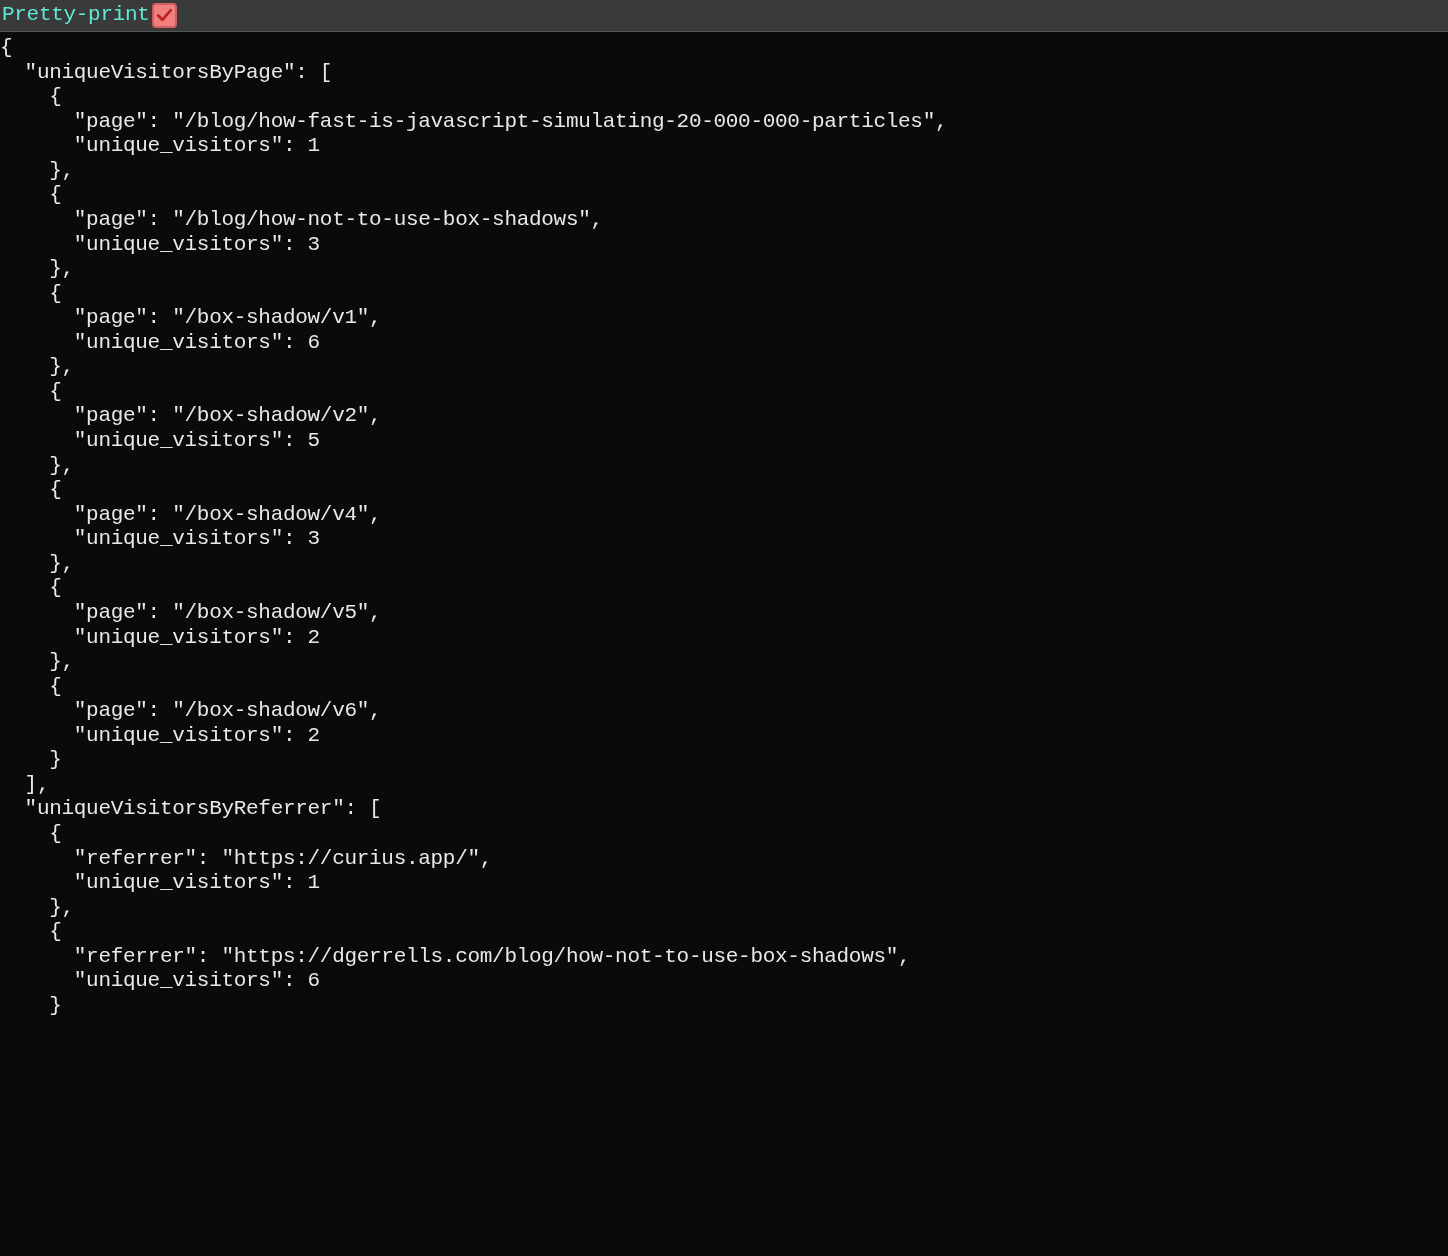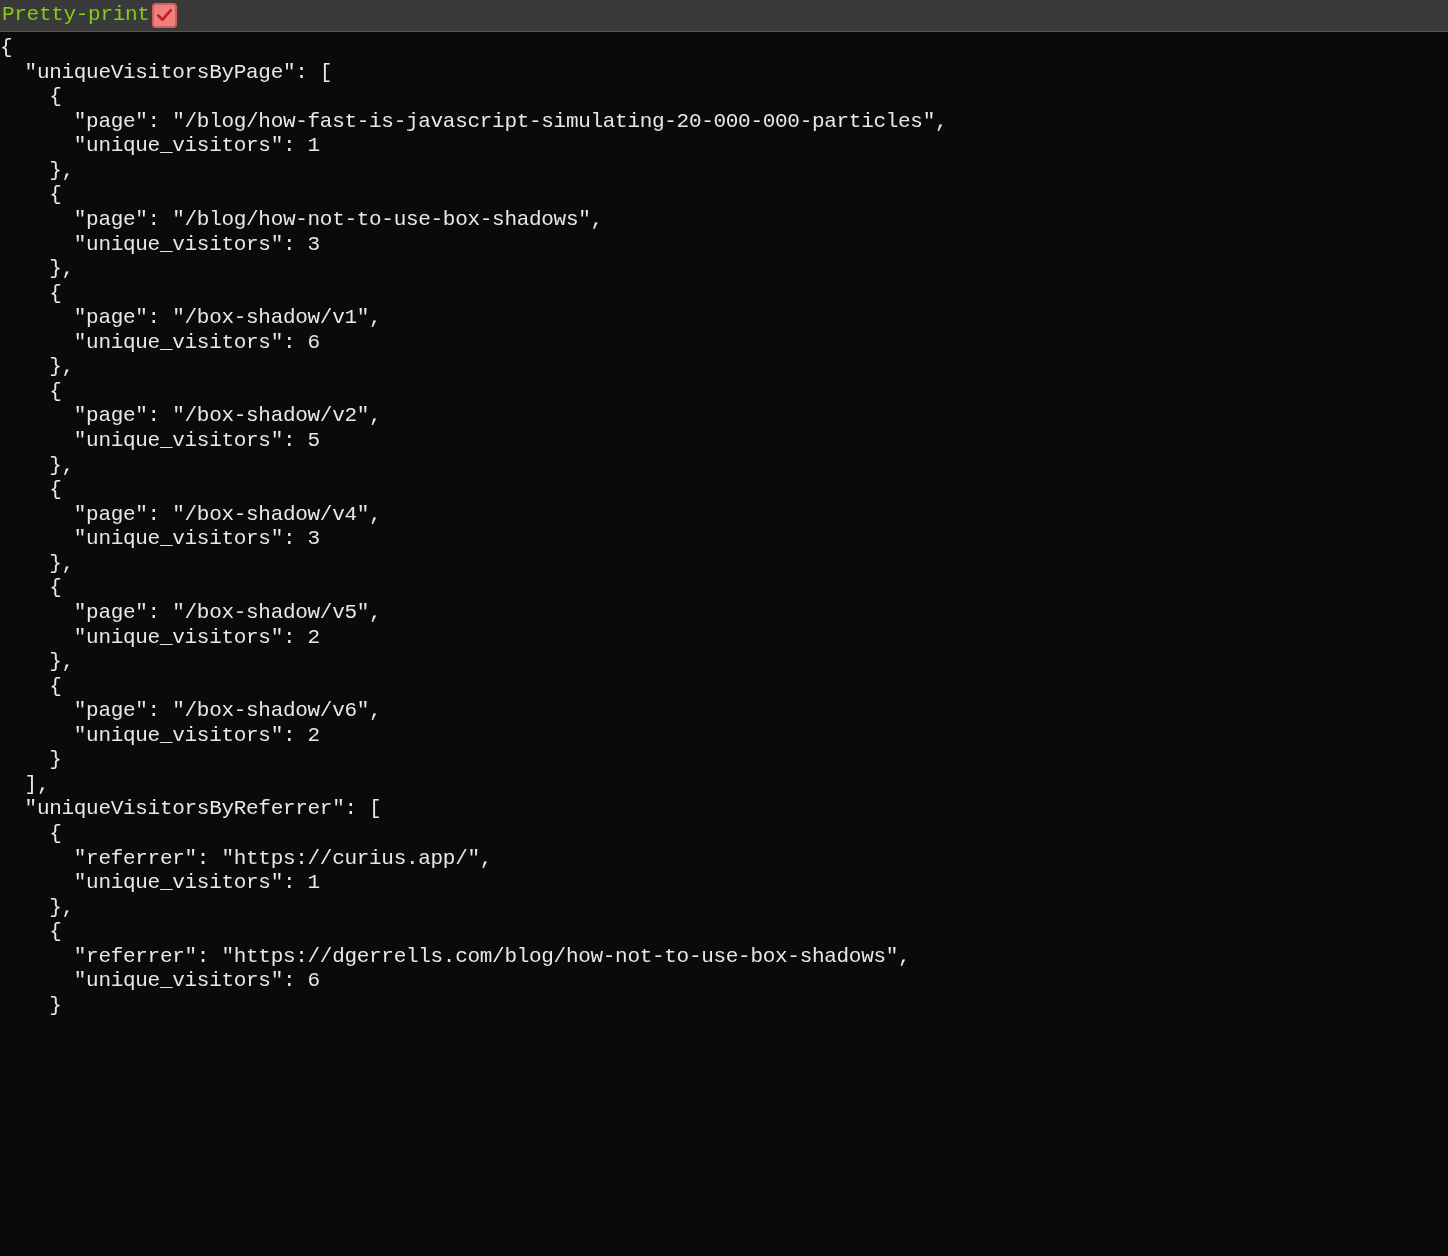--- a/index.html
+++ b/index.html
@@ -20,21 +20,21 @@
     }
     .header {
       background: #3a3a3a;
       height: 32px;
       display: flex;
       align-items: center;
       padding: 0 2px;
       border-bottom: 1px solid #555;
     }
     .header-label {
-      color: #84cc16;
+      color: #5eead4;
       font-size: 21px;
       font-family: 'Menlo', 'Monaco', 'Courier New', monospace;
       letter-spacing: -0.3px;
     }
     .checkbox-wrapper {
       display: inline-flex;
       align-items: center;
       justify-content: center;
       margin-left: 2px;
     }

